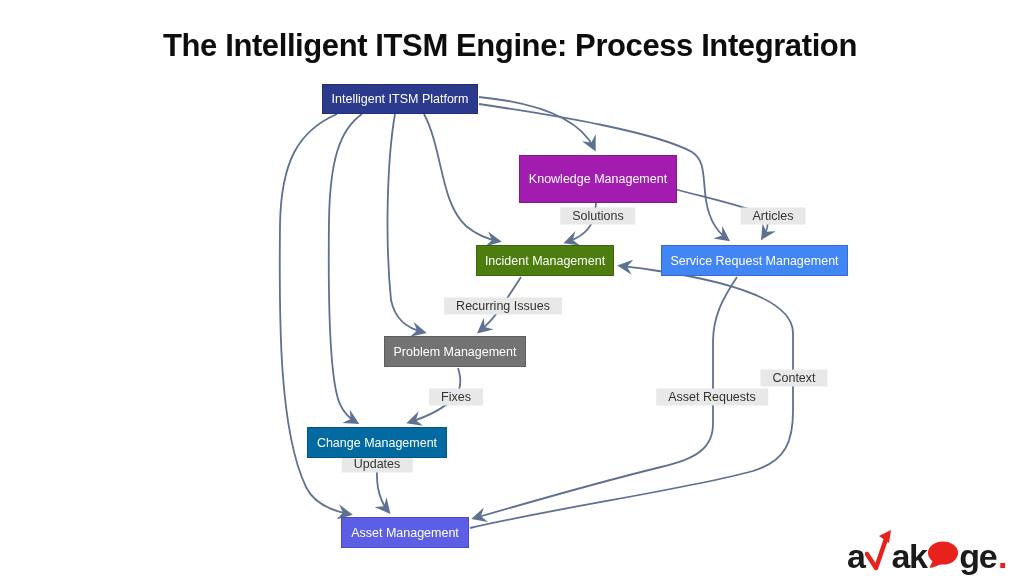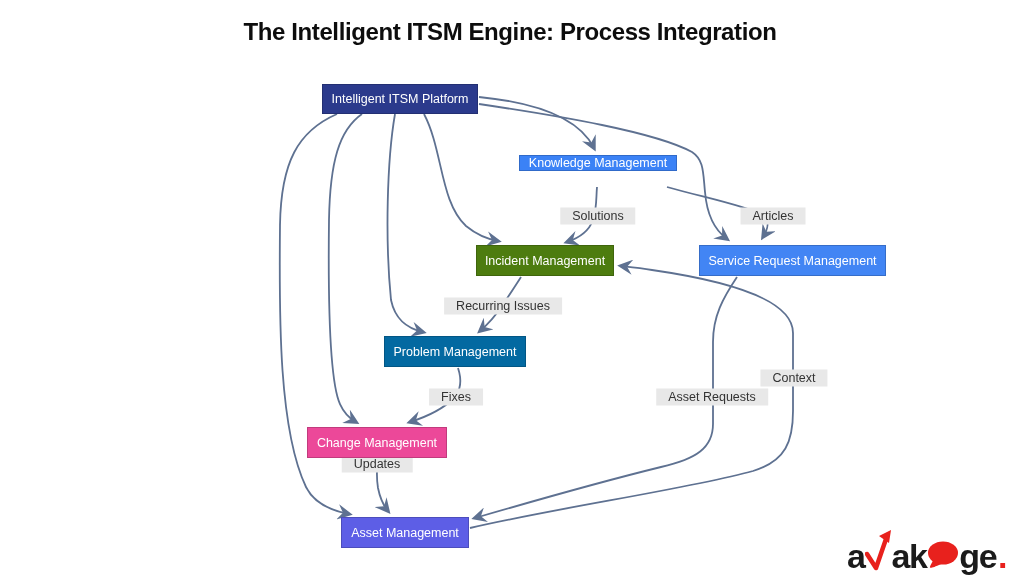--- a/index.html
+++ b/index.html
@@ -2,22 +2,22 @@
 <html style="--bg: #ffffff; --title-color: #0d0d0d; --edge-color: #5e7191; --chip-bg: #e8e8e8; --chip-text: #333333; --logo-text: #1b1b1b; --logo-accent: #e8211d;"><head>
 <meta charset="utf-8">
 <style>
   html,body { margin:0; padding:0; background:#ffffff; }
   .stage {
     position:relative; width:1020px; height:586px; margin:0 auto;
     background:var(--bg,#fff); overflow:hidden;
     font-family:"Liberation Sans", sans-serif;
   }
   .title {
-    position:absolute; top:14px; left:0; right:0; margin:4px;
-    text-align:center; font-size:24px; font-weight:800;
+    position:absolute; top:14px; left:0; right:0; margin:14px;
+    text-align:center; font-size:31px; font-weight:800;
     letter-spacing:-0.4px; color:var(--title-color,#0d0d0d);
   }
   svg.edges { position:absolute; left:0; top:0; width:1020px; height:586px; z-index:1; }
   path.edge { fill:none; stroke:var(--edge-color,#5e7191); stroke-width:1.8px; }
   #arrowhead path { fill:var(--edge-color,#5e7191); }
   .node {
     position:absolute; display:flex; align-items:center; justify-content:center;
     color:#ffffff; font-size:12.5px; box-sizing:border-box;
     border:1px solid rgba(0,0,0,0.18); z-index:3; text-align:center;
   }
@@ -65,25 +65,25 @@
 
   <div>
       <div class="chip" style="left: 598px; top: 216px;">Solutions</div>
       <div class="chip" style="left: 773px; top: 216px;">Articles</div>
       <div class="chip" style="left: 503px; top: 306px;">Recurring Issues</div>
       <div class="chip" style="left: 456px; top: 397px;">Fixes</div>
       <div class="chip" style="left: 377px; top: 464px;">Updates</div>
       <div class="chip" style="left: 712px; top: 397px;">Asset Requests</div>
       <div class="chip" style="left: 794px; top: 378px;">Context</div>
       <div class="node" style="left: 322px; top: 84px; width: 156px; height: 30px; background: rgb(43, 58, 140);">Intelligent ITSM Platform</div>
-      <div class="node" style="left: 519px; top: 155px; width: 158px; height: 16px; background: #3b82f6;">Knowledge Management</div>
+      <div class="node" style="left: 519px; top: 155px; width: 158px; height: 48px; background: #a21caf;">Knowledge Management</div>
       <div class="node" style="left: 476px; top: 245px; width: 138px; height: 31px; background: #4d7c0f;">Incident Management</div>
-      <div class="node" style="left: 661px; top: 245px; width: 187px; height: 31px; background: rgb(66, 133, 244); margin-left: 38px;">Service Request Management</div>
-      <div class="node" style="left: 384px; top: 336px; width: 142px; height: 31px; background: #0369a1;">Problem Management</div>
-      <div class="node" style="left: 307px; top: 427px; width: 140px; height: 31px; background: #ec4899;">Change Management</div>
+      <div class="node" style="left: 661px; top: 245px; width: 187px; height: 31px; background: rgb(66, 133, 244);">Service Request Management</div>
+      <div class="node" style="left: 384px; top: 336px; width: 142px; height: 31px; background: #737373;">Problem Management</div>
+      <div class="node" style="left: 307px; top: 427px; width: 140px; height: 31px; background: #0369a1;">Change Management</div>
       <div class="node" style="left: 341px; top: 517px; width: 128px; height: 31px; background: rgb(93, 94, 230);">Asset Management</div>
     </div>
 
   <div class="logo">
     <span class="lt">a</span>
     <svg width="27" height="42" viewBox="0 0 27 42">
       <path d="M 2 24 L 11 38 L 21 9" fill="none" stroke="#e8211d" stroke-width="4.5" stroke-linecap="round" stroke-linejoin="round"></path>
       <path d="M 14 6 L 26 0 L 24 13 Z" fill="#e8211d"></path>
     </svg>
     <span class="lt">ak</span>

